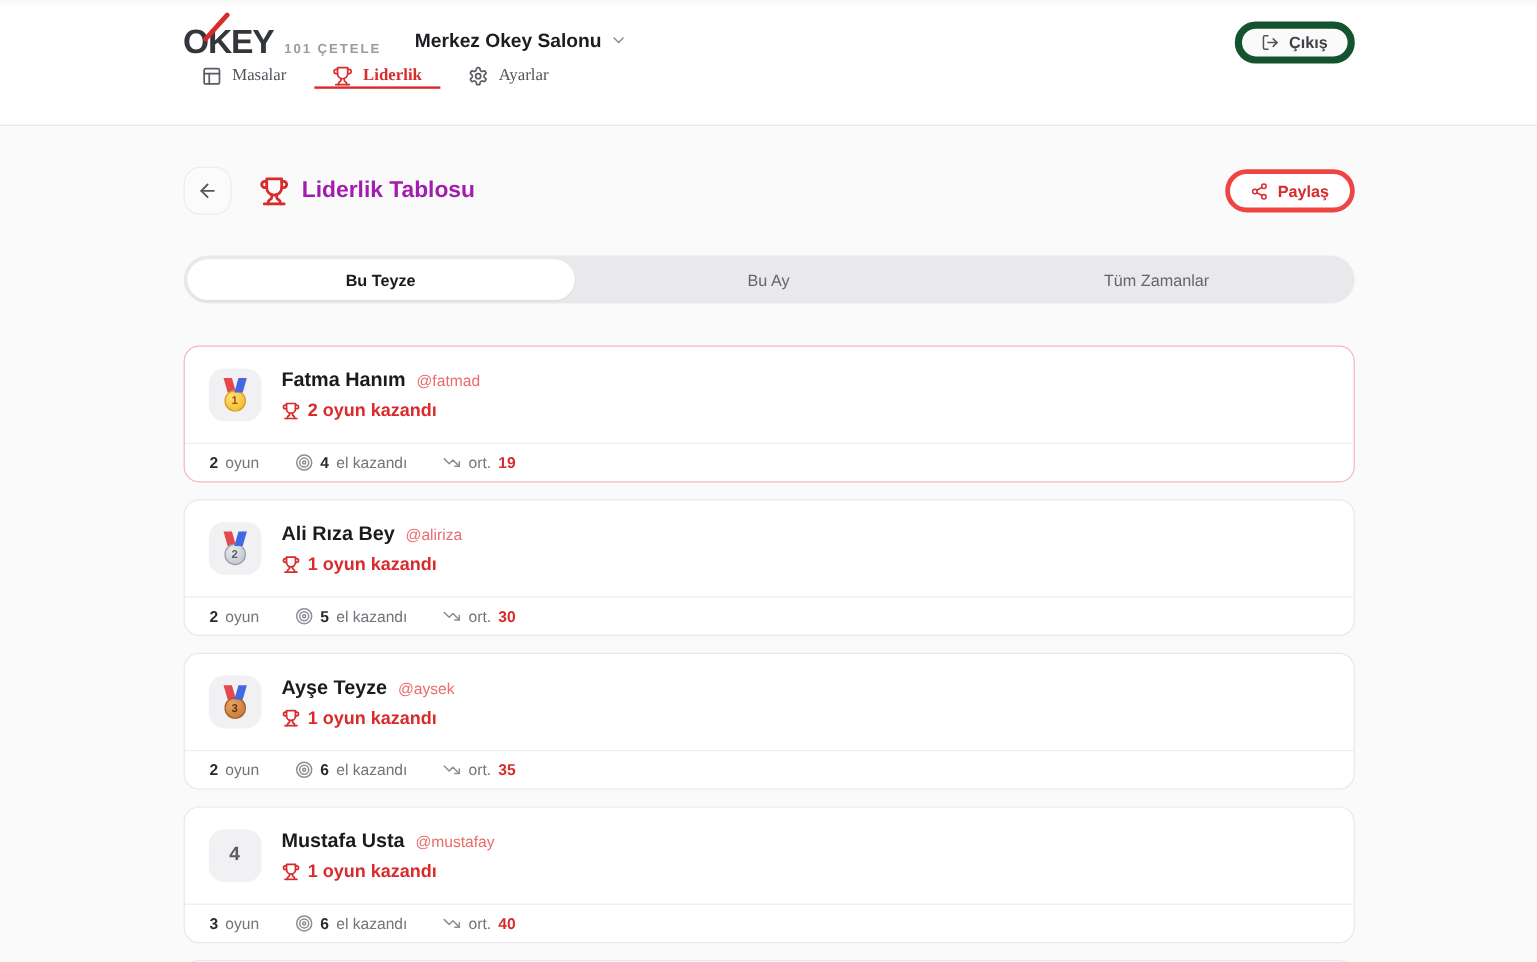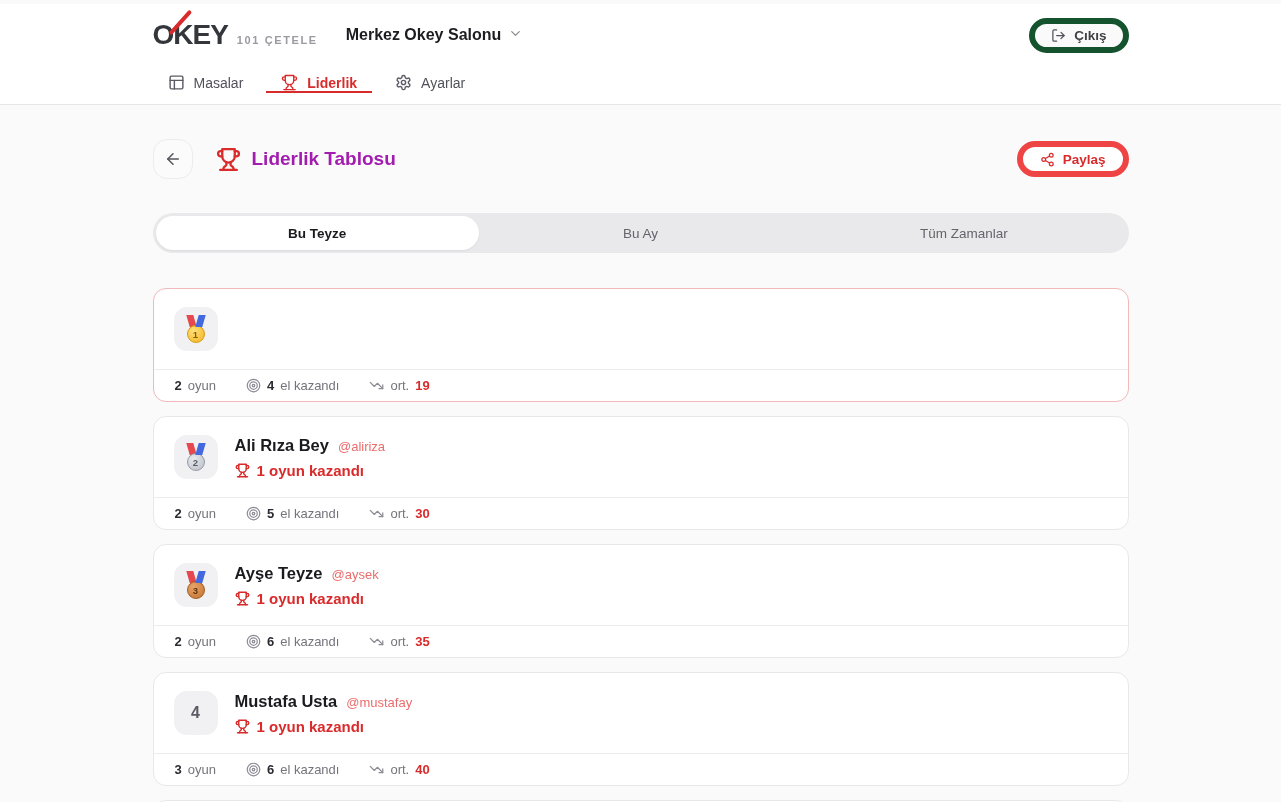--- a/index.html
+++ b/index.html
@@ -26,42 +26,42 @@
   .salon-name { font-size: 16px; font-weight: 700; color: #1c1c21; }
   .salon .chev { color: #8b8b93; display: flex; }
   .spacer { flex: 1; }
   .btn-logout {
     display: flex; align-items: center; gap: 8px; height: 35px; padding: 0 16px;
     background: #fafafa; border: 6px solid #14532d; border-radius: 18px;
     font-family: inherit; font-size: 13.5px; font-weight: 600; color: #3f3f46; cursor: pointer;
   }
   .btn-logout .ic { display: flex; color: #52525b; }
 
-  .topnav { display: flex; align-items: flex-end; height: 38px; margin-top: 1px; }
+  .topnav { display: flex; align-items: flex-start; height: 38px; margin-top: 1px; font-family: Liberation Serif, serif; }
   .topnav .tab {
     display: flex; align-items: center; gap: 9px; padding: 0 15px; margin-right: 8px;
     background: none; border: none; border-bottom: 2.5px solid transparent;
     font-family: inherit; font-size: 14px; font-weight: 500; color: #52525b; cursor: pointer;
   }
   .topnav .tab .ic { display: flex; color: #5b5b63; }
   .topnav .tab.active { color: #d92b2b; font-weight: 600; border-bottom-color: #d92b2b; }
   .topnav .tab.active .ic { color: #d92b2b; }
 
   
   main.container { padding-top: 30px; }
   .title-row { display: flex; align-items: center; height: 40px; margin-bottom: 34px; }
   .btn-back {
     width: 40px; height: 40px; border-radius: 14px; background: #fbfbfb; border: 1px solid #ececef;
     display: flex; align-items: center; justify-content: center; color: #55555d; cursor: pointer;
   }
   .title-trophy { color: #d92b2b; display: flex; margin-left: 23px; }
   .page-title { font-size: 19px; font-weight: 700; color: #a21caf; margin-left: 11px; }
   .btn-share {
     display: flex; align-items: center; gap: 8px; height: 36px; padding: 0 17px;
-    background: #fff; border: 6px solid #ef4444; border-radius: 18px;
+    background: #fff; border: 4px solid #ef4444; border-radius: 18px;
     font-family: inherit; font-size: 13.5px; font-weight: 600; color: #d92b2b; cursor: pointer;
   }
   .btn-share .ic { display: flex; }
 
   
   .segmented {
     display: flex; height: 40px; padding: 3px; background: #e9e9eb; border-radius: 20px; margin-bottom: 35px;
   }
   .segmented .seg {
     flex: 1; border: none; background: transparent; border-radius: 17px;
@@ -219,117 +219,80 @@
     <button class="seg">Tüm Zamanlar</button>
   </div>
 
   <article class="card highlight">
     <div class="card-main">
       <div class="avatar">
         <span class="medal gold">
             <span class="medal-circle">1</span>
           </span>
       </div>
-    </div>
-    <div class="card-footer">
-      <span class="stat">
-          <b>2</b>
-          <span>oyun</span>
-        </span>
-      <span class="stat">
-        <span class="ic">
-            <svg width="15" height="15" viewBox="0 0 24 24" fill="none" stroke="currentColor" stroke-width="2" stroke-linecap="round" stroke-linejoin="round">
-              <circle cx="12" cy="12" r="10"></circle>
-              <circle cx="12" cy="12" r="6"></circle>
-              <circle cx="12" cy="12" r="2"></circle>
-            </svg>
-          </span>
-        <b>4</b>
-          <span>el kazandı</span>
-      </span>
-      <span class="stat">
-        <span class="ic">
-            <svg width="15" height="15" viewBox="0 0 24 24" fill="none" stroke="currentColor" stroke-width="2" stroke-linecap="round" stroke-linejoin="round">
-              <polyline points="22 17 13.5 8.5 8.5 13.5 2 7"></polyline>
-              <polyline points="16 17 22 17 22 11"></polyline>
-            </svg>
-          </span>
-        <span>ort.</span>
-          <b class="avg">19</b>
-      </span>
-    </div>
-  </article>
-
-  <article class="card">
-    <div class="card-main">
-      <div class="avatar">
-        <span class="medal silver">
-            <span class="medal-circle">2</span>
-          </span>
-      </div>
       <div>
         <div class="name-row">
-          <span class="p-name">Ali Rıza Bey</span>
-          <span class="p-user">@aliriza</span>
+          <span class="p-name">Fatma Hanım</span>
+          <span class="p-user">@fatmad</span>
         </div>
         <div class="wins-row">
           <span style="display:flex">
             <svg width="15" height="15" viewBox="0 0 24 24" fill="none" stroke="currentColor" stroke-width="2.3" stroke-linecap="round" stroke-linejoin="round">
                 <path d="M6 9H4.5a2.5 2.5 0 0 1 0-5H6"></path>
                 <path d="M18 9h1.5a2.5 2.5 0 0 0 0-5H18"></path>
                 <path d="M4 22h16"></path>
                 <path d="M10 14.66V17c0 .55-.47.98-.97 1.21C7.85 18.75 7 20.24 7 22"></path>
                 <path d="M14 14.66V17c0 .55.47.98.97 1.21C16.15 18.75 17 20.24 17 22"></path>
                 <path d="M18 2H6v7a6 6 0 0 0 12 0V2Z"></path>
               </svg>
           </span>
-          <span class="wins-text">1 oyun kazandı</span>
+          <span class="wins-text">2 oyun kazandı</span>
         </div>
       </div>
     </div>
     <div class="card-footer">
       <span class="stat">
           <b>2</b>
           <span>oyun</span>
         </span>
       <span class="stat">
         <span class="ic">
             <svg width="15" height="15" viewBox="0 0 24 24" fill="none" stroke="currentColor" stroke-width="2" stroke-linecap="round" stroke-linejoin="round">
               <circle cx="12" cy="12" r="10"></circle>
               <circle cx="12" cy="12" r="6"></circle>
               <circle cx="12" cy="12" r="2"></circle>
             </svg>
           </span>
-        <b>5</b>
+        <b>4</b>
           <span>el kazandı</span>
       </span>
       <span class="stat">
         <span class="ic">
             <svg width="15" height="15" viewBox="0 0 24 24" fill="none" stroke="currentColor" stroke-width="2" stroke-linecap="round" stroke-linejoin="round">
               <polyline points="22 17 13.5 8.5 8.5 13.5 2 7"></polyline>
               <polyline points="16 17 22 17 22 11"></polyline>
             </svg>
           </span>
         <span>ort.</span>
-          <b class="avg">30</b>
+          <b class="avg">19</b>
       </span>
     </div>
   </article>
 
   <article class="card">
     <div class="card-main">
       <div class="avatar">
-        <span class="medal bronze">
-            <span class="medal-circle">3</span>
+        <span class="medal silver">
+            <span class="medal-circle">2</span>
           </span>
       </div>
       <div>
         <div class="name-row">
-          <span class="p-name">Ayşe Teyze</span>
-          <span class="p-user">@aysek</span>
+          <span class="p-name">Ali Rıza Bey</span>
+          <span class="p-user">@aliriza</span>
         </div>
         <div class="wins-row">
           <span style="display:flex">
             <svg width="15" height="15" viewBox="0 0 24 24" fill="none" stroke="currentColor" stroke-width="2.3" stroke-linecap="round" stroke-linejoin="round">
                 <path d="M6 9H4.5a2.5 2.5 0 0 1 0-5H6"></path>
                 <path d="M18 9h1.5a2.5 2.5 0 0 0 0-5H18"></path>
                 <path d="M4 22h16"></path>
                 <path d="M10 14.66V17c0 .55-.47.98-.97 1.21C7.85 18.75 7 20.24 7 22"></path>
                 <path d="M14 14.66V17c0 .55.47.98.97 1.21C16.15 18.75 17 20.24 17 22"></path>
                 <path d="M18 2H6v7a6 6 0 0 0 12 0V2Z"></path>
@@ -345,64 +308,66 @@
           <span>oyun</span>
         </span>
       <span class="stat">
         <span class="ic">
             <svg width="15" height="15" viewBox="0 0 24 24" fill="none" stroke="currentColor" stroke-width="2" stroke-linecap="round" stroke-linejoin="round">
               <circle cx="12" cy="12" r="10"></circle>
               <circle cx="12" cy="12" r="6"></circle>
               <circle cx="12" cy="12" r="2"></circle>
             </svg>
           </span>
-        <b>6</b>
+        <b>5</b>
           <span>el kazandı</span>
       </span>
       <span class="stat">
         <span class="ic">
             <svg width="15" height="15" viewBox="0 0 24 24" fill="none" stroke="currentColor" stroke-width="2" stroke-linecap="round" stroke-linejoin="round">
               <polyline points="22 17 13.5 8.5 8.5 13.5 2 7"></polyline>
               <polyline points="16 17 22 17 22 11"></polyline>
             </svg>
           </span>
         <span>ort.</span>
-          <b class="avg">35</b>
+          <b class="avg">30</b>
       </span>
     </div>
   </article>
 
   <article class="card">
     <div class="card-main">
       <div class="avatar">
-        <span class="rank-num">4</span>
+        <span class="medal bronze">
+            <span class="medal-circle">3</span>
+          </span>
       </div>
       <div>
         <div class="name-row">
-          <span class="p-name">Mustafa Usta</span>
-          <span class="p-user">@mustafay</span>
+          <span class="p-name">Ayşe Teyze</span>
+          <span class="p-user">@aysek</span>
         </div>
         <div class="wins-row">
           <span style="display:flex">
             <svg width="15" height="15" viewBox="0 0 24 24" fill="none" stroke="currentColor" stroke-width="2.3" stroke-linecap="round" stroke-linejoin="round">
                 <path d="M6 9H4.5a2.5 2.5 0 0 1 0-5H6"></path>
                 <path d="M18 9h1.5a2.5 2.5 0 0 0 0-5H18"></path>
                 <path d="M4 22h16"></path>
                 <path d="M10 14.66V17c0 .55-.47.98-.97 1.21C7.85 18.75 7 20.24 7 22"></path>
                 <path d="M14 14.66V17c0 .55.47.98.97 1.21C16.15 18.75 17 20.24 17 22"></path>
                 <path d="M18 2H6v7a6 6 0 0 0 12 0V2Z"></path>
               </svg>
           </span>
           <span class="wins-text">1 oyun kazandı</span>
         </div>
       </div>
     </div>
     <div class="card-footer">
       <span class="stat">
-          <b>3</b>
+          <b>2</b>
           <span>oyun</span>
         </span>
       <span class="stat">
         <span class="ic">
             <svg width="15" height="15" viewBox="0 0 24 24" fill="none" stroke="currentColor" stroke-width="2" stroke-linecap="round" stroke-linejoin="round">
               <circle cx="12" cy="12" r="10"></circle>
               <circle cx="12" cy="12" r="6"></circle>
               <circle cx="12" cy="12" r="2"></circle>
             </svg>
           </span>
@@ -410,20 +375,74 @@
           <span>el kazandı</span>
       </span>
       <span class="stat">
         <span class="ic">
             <svg width="15" height="15" viewBox="0 0 24 24" fill="none" stroke="currentColor" stroke-width="2" stroke-linecap="round" stroke-linejoin="round">
               <polyline points="22 17 13.5 8.5 8.5 13.5 2 7"></polyline>
               <polyline points="16 17 22 17 22 11"></polyline>
             </svg>
           </span>
         <span>ort.</span>
+          <b class="avg">35</b>
+      </span>
+    </div>
+  </article>
+
+  <article class="card">
+    <div class="card-main">
+      <div class="avatar">
+        <span class="rank-num">4</span>
+      </div>
+      <div>
+        <div class="name-row">
+          <span class="p-name">Mustafa Usta</span>
+          <span class="p-user">@mustafay</span>
+        </div>
+        <div class="wins-row">
+          <span style="display:flex">
+            <svg width="15" height="15" viewBox="0 0 24 24" fill="none" stroke="currentColor" stroke-width="2.3" stroke-linecap="round" stroke-linejoin="round">
+                <path d="M6 9H4.5a2.5 2.5 0 0 1 0-5H6"></path>
+                <path d="M18 9h1.5a2.5 2.5 0 0 0 0-5H18"></path>
+                <path d="M4 22h16"></path>
+                <path d="M10 14.66V17c0 .55-.47.98-.97 1.21C7.85 18.75 7 20.24 7 22"></path>
+                <path d="M14 14.66V17c0 .55.47.98.97 1.21C16.15 18.75 17 20.24 17 22"></path>
+                <path d="M18 2H6v7a6 6 0 0 0 12 0V2Z"></path>
+              </svg>
+          </span>
+          <span class="wins-text">1 oyun kazandı</span>
+        </div>
+      </div>
+    </div>
+    <div class="card-footer">
+      <span class="stat">
+          <b>3</b>
+          <span>oyun</span>
+        </span>
+      <span class="stat">
+        <span class="ic">
+            <svg width="15" height="15" viewBox="0 0 24 24" fill="none" stroke="currentColor" stroke-width="2" stroke-linecap="round" stroke-linejoin="round">
+              <circle cx="12" cy="12" r="10"></circle>
+              <circle cx="12" cy="12" r="6"></circle>
+              <circle cx="12" cy="12" r="2"></circle>
+            </svg>
+          </span>
+        <b>6</b>
+          <span>el kazandı</span>
+      </span>
+      <span class="stat">
+        <span class="ic">
+            <svg width="15" height="15" viewBox="0 0 24 24" fill="none" stroke="currentColor" stroke-width="2" stroke-linecap="round" stroke-linejoin="round">
+              <polyline points="22 17 13.5 8.5 8.5 13.5 2 7"></polyline>
+              <polyline points="16 17 22 17 22 11"></polyline>
+            </svg>
+          </span>
+        <span>ort.</span>
           <b class="avg">40</b>
       </span>
     </div>
   </article>
 
   <article class="card card-partial"></article>
 
 </main>
 
 </body></html>

